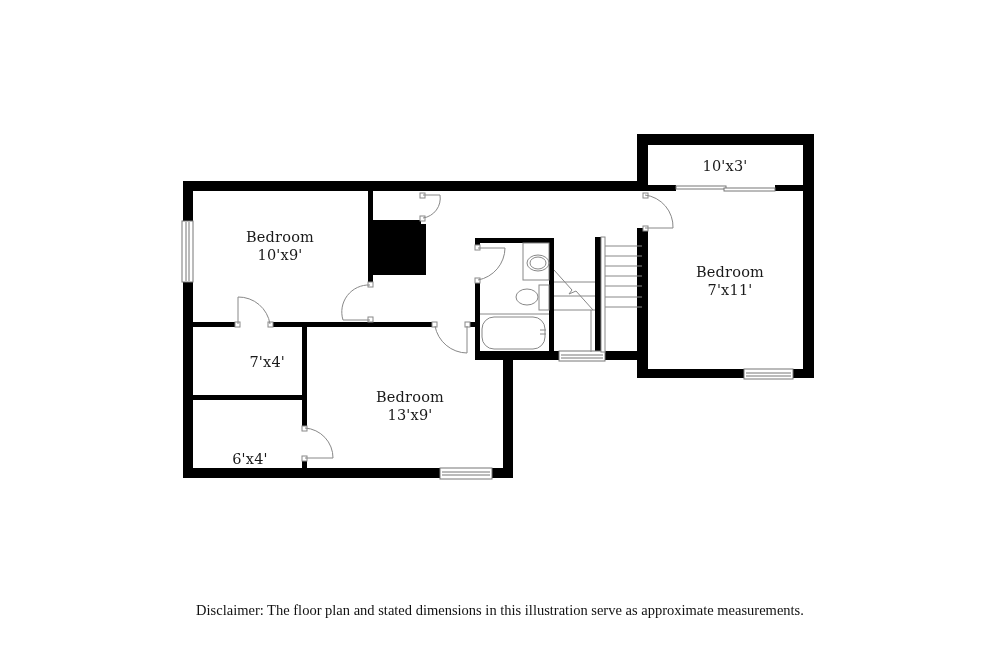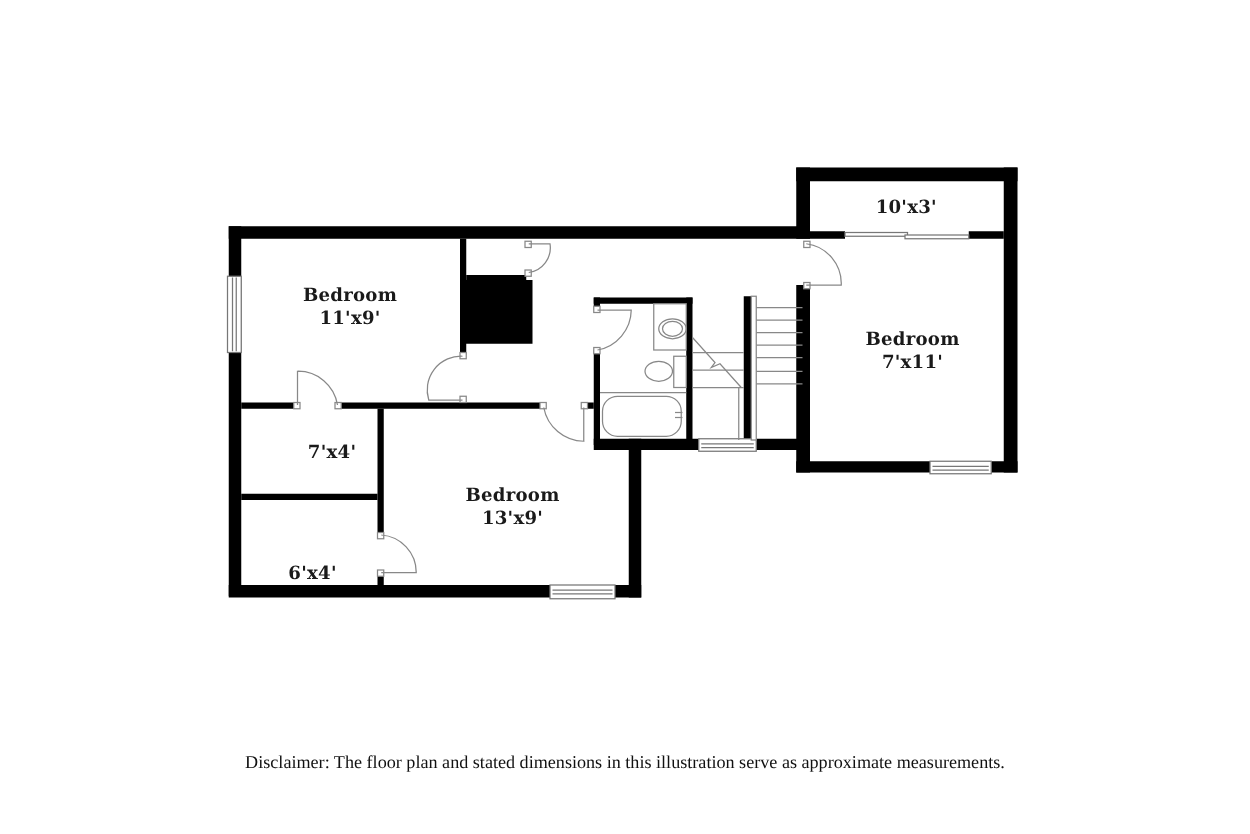--- a/index.html
+++ b/index.html
@@ -1,21 +1,21 @@
 <!DOCTYPE html>
 <html><head>
 <meta charset="utf-8">
 <style>
   html, body { margin:0; padding:0; background:#ffffff; }
   body { width:1000px; height:667px; position:relative; overflow:hidden; }
   #plan { position:absolute; left:0; top:0; }
   .room-label {
     position:absolute;
     font-family:"DejaVu Serif", serif;
-    font-weight:bold;
+    font-weight:normal;
     color:#1a1a1a;
     text-align:center;
     line-height:18px;
     font-size:14.5px;
     letter-spacing:0.2px;
   }
   .room-label span { display:block; }
   .disclaimer {
     position:absolute; left:0; width:1000px; top:601px;
     font-family:"Liberation Serif", serif;
@@ -154,21 +154,21 @@
     <line x1="554" y1="310" x2="595" y2="310"></line>
     <line x1="554" y1="282" x2="595" y2="282"></line>
     <line x1="554" y1="296" x2="595" y2="296"></line>
     <polyline points="554,270 572,290 569,294 576,291 593,310"></polyline>
     <line x1="591" y1="310" x2="591" y2="352"></line>
   </g>
 </svg>
 
 <div class="room-label" style="left:225px; top:228px; width:110px;">
   <span>Bedroom</span>
-  <span>11'x9'</span>
+  <span>10'x9'</span>
 </div>
 
 <div class="room-label" style="left:355px; top:388px; width:110px;">
   <span>Bedroom</span>
   <span>13'x9'</span>
 </div>
 
 <div class="room-label" style="left:675px; top:263px; width:110px;">
   <span>Bedroom</span>
   <span>7'x11'</span>

